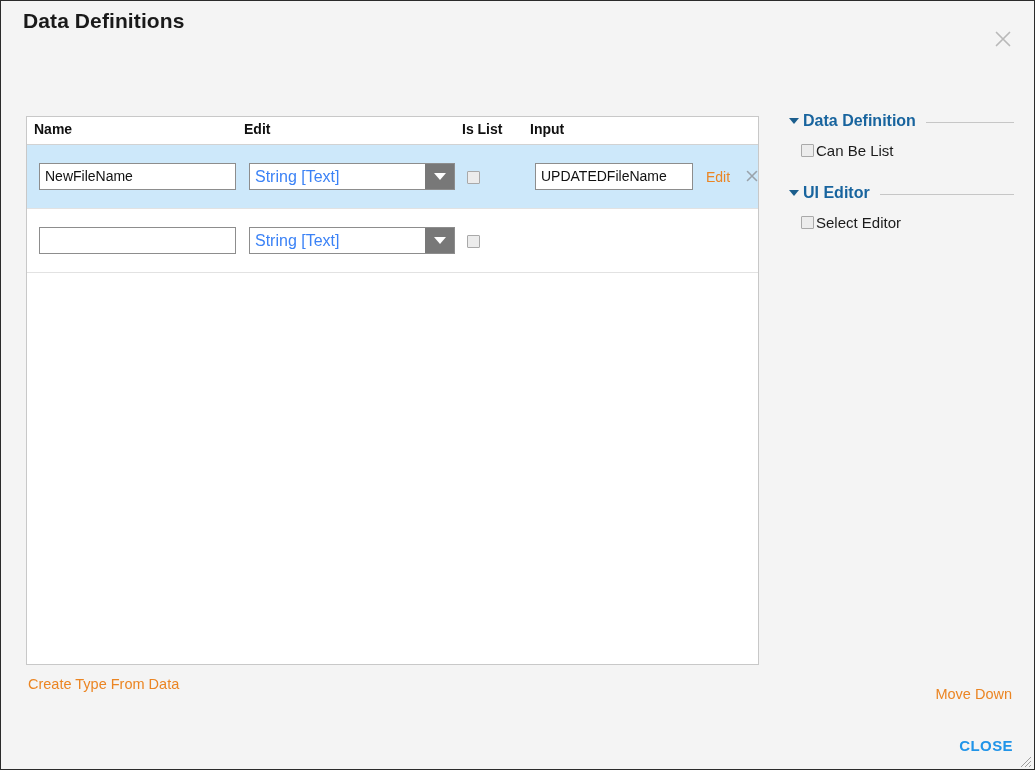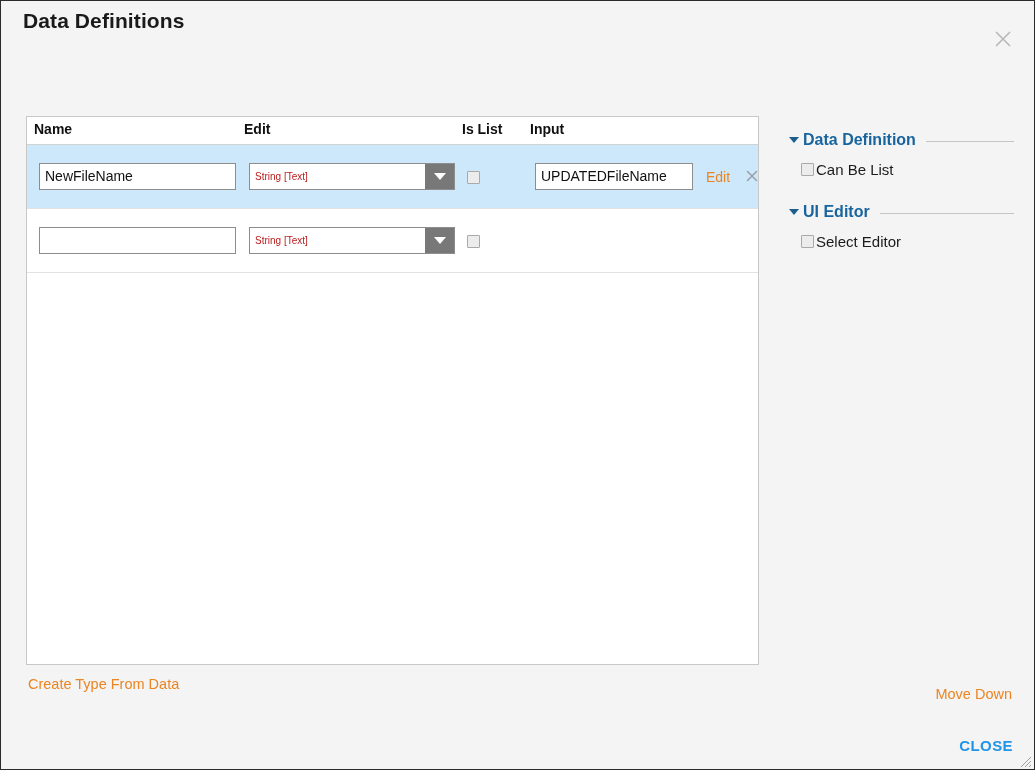--- a/index.html
+++ b/index.html
@@ -113,22 +113,22 @@
     align-items: stretch;
     height: 27px;
     width: 206px;
     border: 1px solid #8d8d8d;
     box-sizing: border-box;
     background: #ffffff;
     cursor: default;
   }
   .combo-label {
     flex: 1;
-    font-size: 10px;
-    color: #b91c1c;
+    font-size: 16px;
+    color: #3b82f6;
     line-height: 25px;
     padding-left: 5px;
     white-space: nowrap;
     overflow: hidden;
   }
   .combo-btn {
     width: 29px;
     background: #787878;
     display: flex;
     align-items: center;
@@ -170,21 +170,21 @@
     display: inline-block;
     margin-left: 11px;
     vertical-align: middle;
     cursor: pointer;
   }
 
   
   #side-panel {
     position: absolute;
     left: 788px;
-    top: 130px;
+    top: 111px;
     width: 225px;
   }
   .sec-head {
     display: flex;
     align-items: center;
     color: #18649e;
     font-size: 16px;
     font-weight: bold;
     margin-bottom: 6px;
     cursor: pointer;

